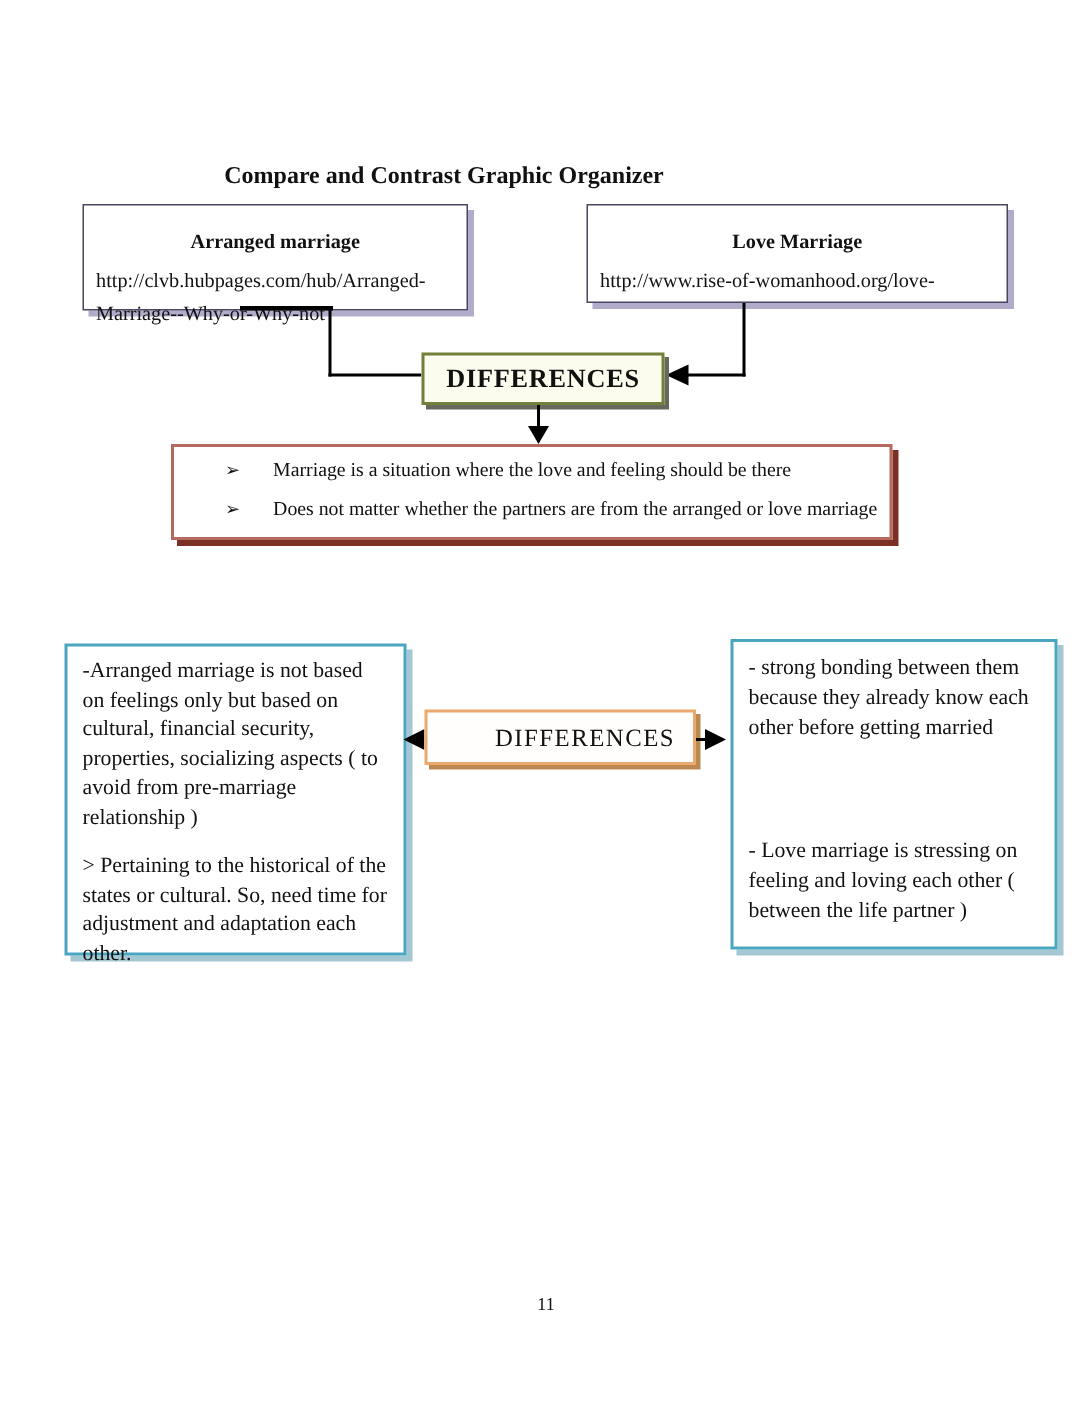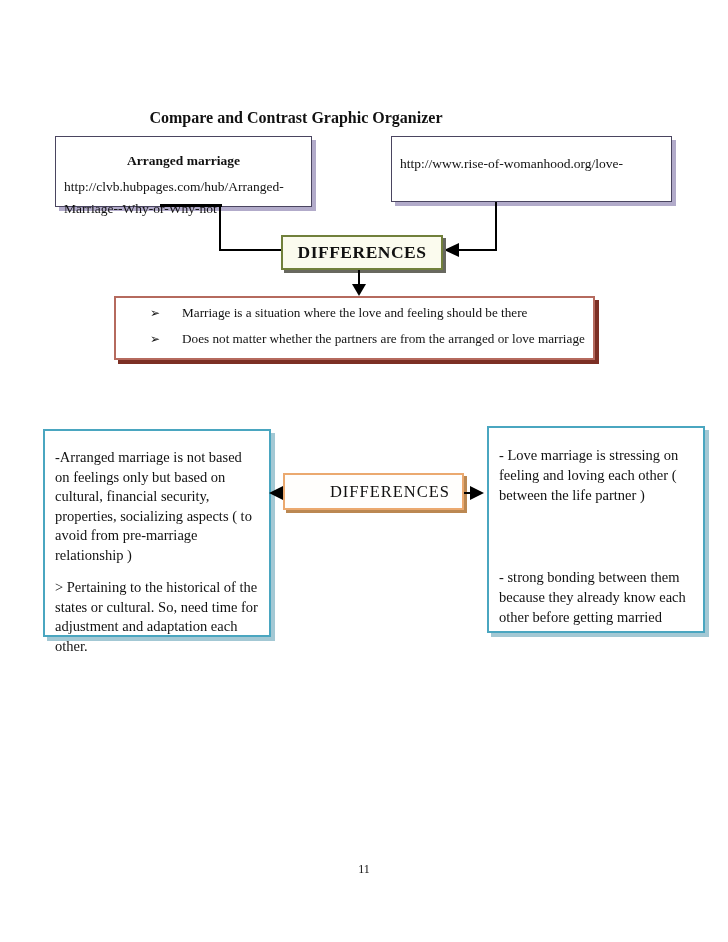--- a/index.html
+++ b/index.html
@@ -64,21 +64,21 @@
   .bullet-row { display: flex; align-items: baseline; margin-bottom: 10px; }
   .bullet-glyph { font-size: 12px; margin-right: 22px; flex: 0 0 auto; }
   .bullet-text { font-size: 13.2px; white-space: nowrap; text-align: right; }
   
   .diff-box {
     position: absolute;
     background: #ffffff;
     border: 2px solid #4aa6c0;
     box-shadow: 4px 4px 0 #a3c8d4;
     box-sizing: border-box;
-    padding: 17px 10px;
+    padding: 7px 10px;
     font-size: 14.5px;
   }
   .diff-box.arranged { left: 43px;  top: 429px; width: 228px; height: 208px; line-height: 19.5px; }
   .diff-box.love     { left: 487px; top: 426px; width: 218px; height: 207px; line-height: 20px; }
   .diff-para { margin: 0; }
   .diff-box.arranged .diff-para + .diff-para { margin-top: 13px; }
   .diff-box.love .diff-para + .diff-para { margin-top: 62px; }
   
   .differences-box {
     position: absolute;
@@ -135,20 +135,21 @@
 
   <h1 class="page-title">Compare and Contrast Graphic Organizer</h1>
 
   <div class="source-box arranged">
     <div class="source-title">Arranged marriage</div>
     <div class="source-url">http://clvb.hubpages.com/hub/Arranged-</div>
     <div class="source-url">Marriage--Why-or-Why-not</div>
   </div>
 
   <div class="source-box love">
+    <div class="source-title">Love Marriage</div>
     <div class="source-url">http://www.rise-of-womanhood.org/love-</div>
   </div>
 
   <div class="line ln-a-stub"></div>
   <div class="line ln-a-v"></div>
   <div class="line ln-a-h"></div>
   <div class="line ln-b-v"></div>
   <div class="line ln-b-h"></div>
   <div class="arrowhead ah-left-sim"></div>
 
@@ -176,19 +177,19 @@
   </div>
 
   <div class="arrowhead ah-left-diff"></div>
   <div class="differences-box">
     <span>DIFFERENCES</span>
   </div>
   <div class="line ln-e-h"></div>
   <div class="arrowhead ah-right-diff"></div>
 
   <div class="diff-box love">
+    <p class="diff-para">- strong bonding between them because they already know each other before getting married</p>
     <p class="diff-para">- Love marriage is stressing on feeling and loving each other ( between the life partner )</p>
-    <p class="diff-para">- strong bonding between them because they already know each other before getting married</p>
   </div>
 
   <div class="page-number">11</div>
 
 </div>
 
 </body></html>

